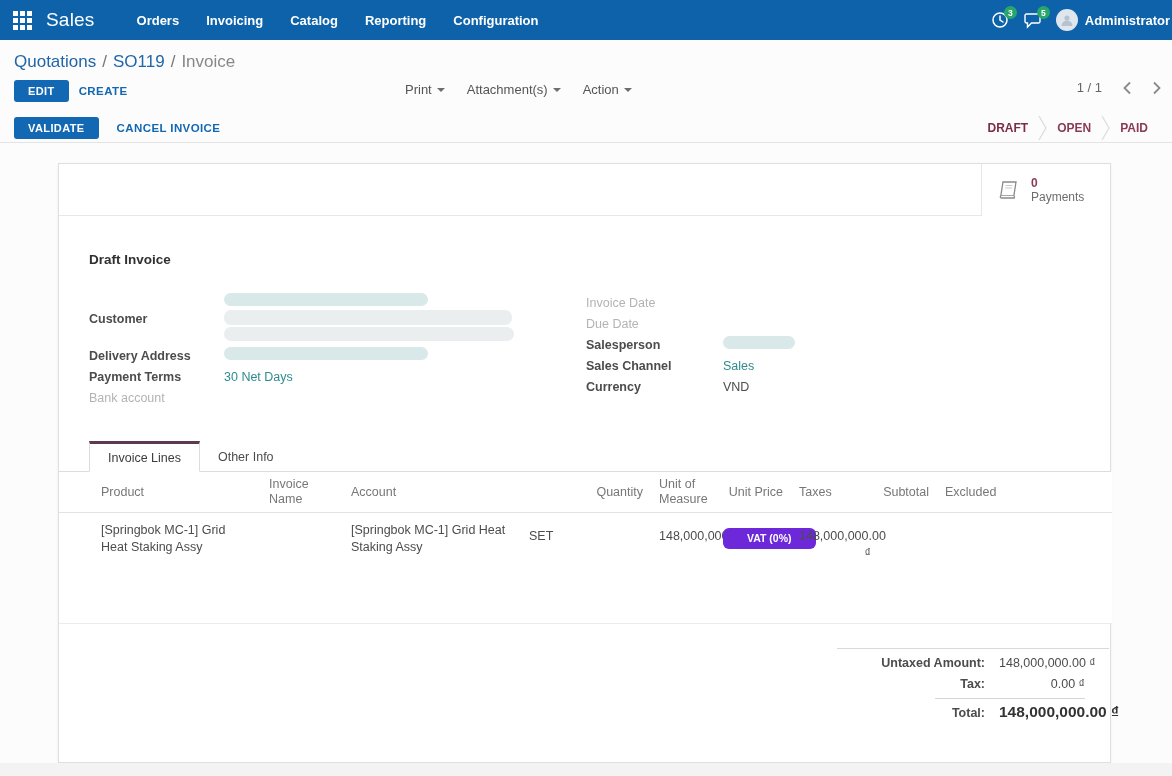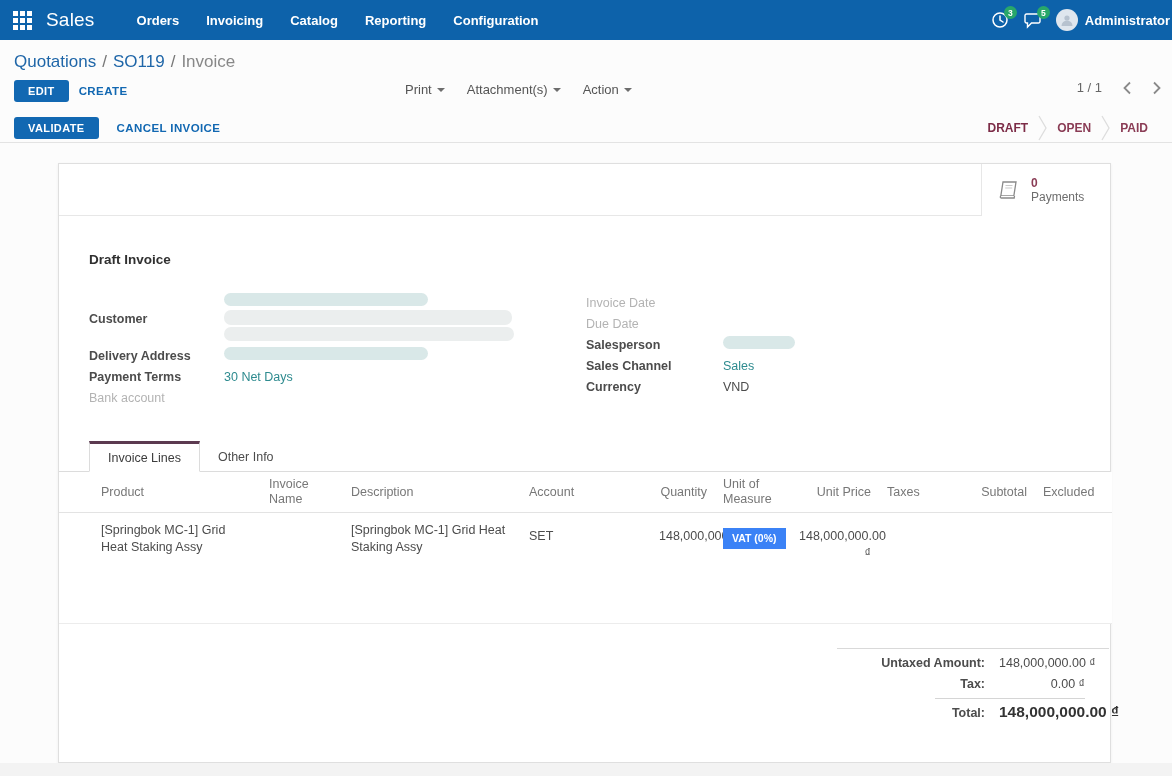--- a/index.html
+++ b/index.html
@@ -92,22 +92,22 @@
   .lv-head { border-bottom:1px solid #e3e3e3; min-height:40px; }
   .lv-head > div { font-size:12.5px; color:#777; padding:5px 8px; display:flex;
     align-items:center; line-height:15px; }
   .lv-head > div:first-child { padding-left:42px; }
   .cell-r { justify-content:flex-end; text-align:right; }
   .lv-row { cursor:pointer; }
   .lv-row > div { font-size:12.5px; color:#4c4c4c; padding:9px 8px; line-height:17px; }
   .lv-row > div:first-child { padding-left:42px; }
   .lv-row .num { text-align:right; padding-top:15px; }
   .lv-row .mid { padding-top:15px; }
-  .tax-pill { display:inline-block; background:#3b82f6; color:#fff; font-size:10.5px;
-    font-weight:700; padding:2px 9px; border-radius:0; white-space:nowrap; }
+  .tax-pill { display:inline-block; background:#6d28d9; color:#fff; font-size:10.5px;
+    font-weight:700; padding:2px 24px; border-radius:6px; white-space:nowrap; }
 
   
   .totals { position:absolute; top:484px; right:1px; width:272px;
     border-top:1px solid #d9d9d9; padding-top:4px; }
   .trow { display:flex; align-items:baseline; line-height:21px; }
   .tlabel { flex:1; text-align:right; font-size:12.5px; font-weight:700; color:#4c4c4c; padding-right:14px; }
   .tval { width:110px; text-align:right; font-size:12.5px; color:#4c4c4c; padding-right:24px; white-space:nowrap; }
   .tsep { margin:3px 24px 2px auto; width:150px; border-top:1px solid #d5d5d5; }
   .trow.total { margin-top:1px; }
   .trow.total .tval { font-size:15.5px; font-weight:700; color:#333; }
@@ -261,21 +261,20 @@
 
     <div class="notebook">
       <div class="tab active">Invoice Lines</div>
       <div class="tab">Other Info</div>
     </div>
 
     <div class="list-view">
       <div class="lv-grid lv-head">
         <div>Product</div>
         <div>Invoice Name</div>
-        <div>Description</div>
         <div>Account</div>
         <div class="cell-r">Quantity</div>
         <div>Unit of Measure</div>
         <div class="cell-r">Unit Price</div>
         <div>Taxes</div>
         <div class="cell-r">Subtotal</div>
         <div>Excluded</div>
       </div>
       <div class="lv-grid lv-row">
         <div>[Springbok MC-1] Grid Heat Staking Assy</div>

